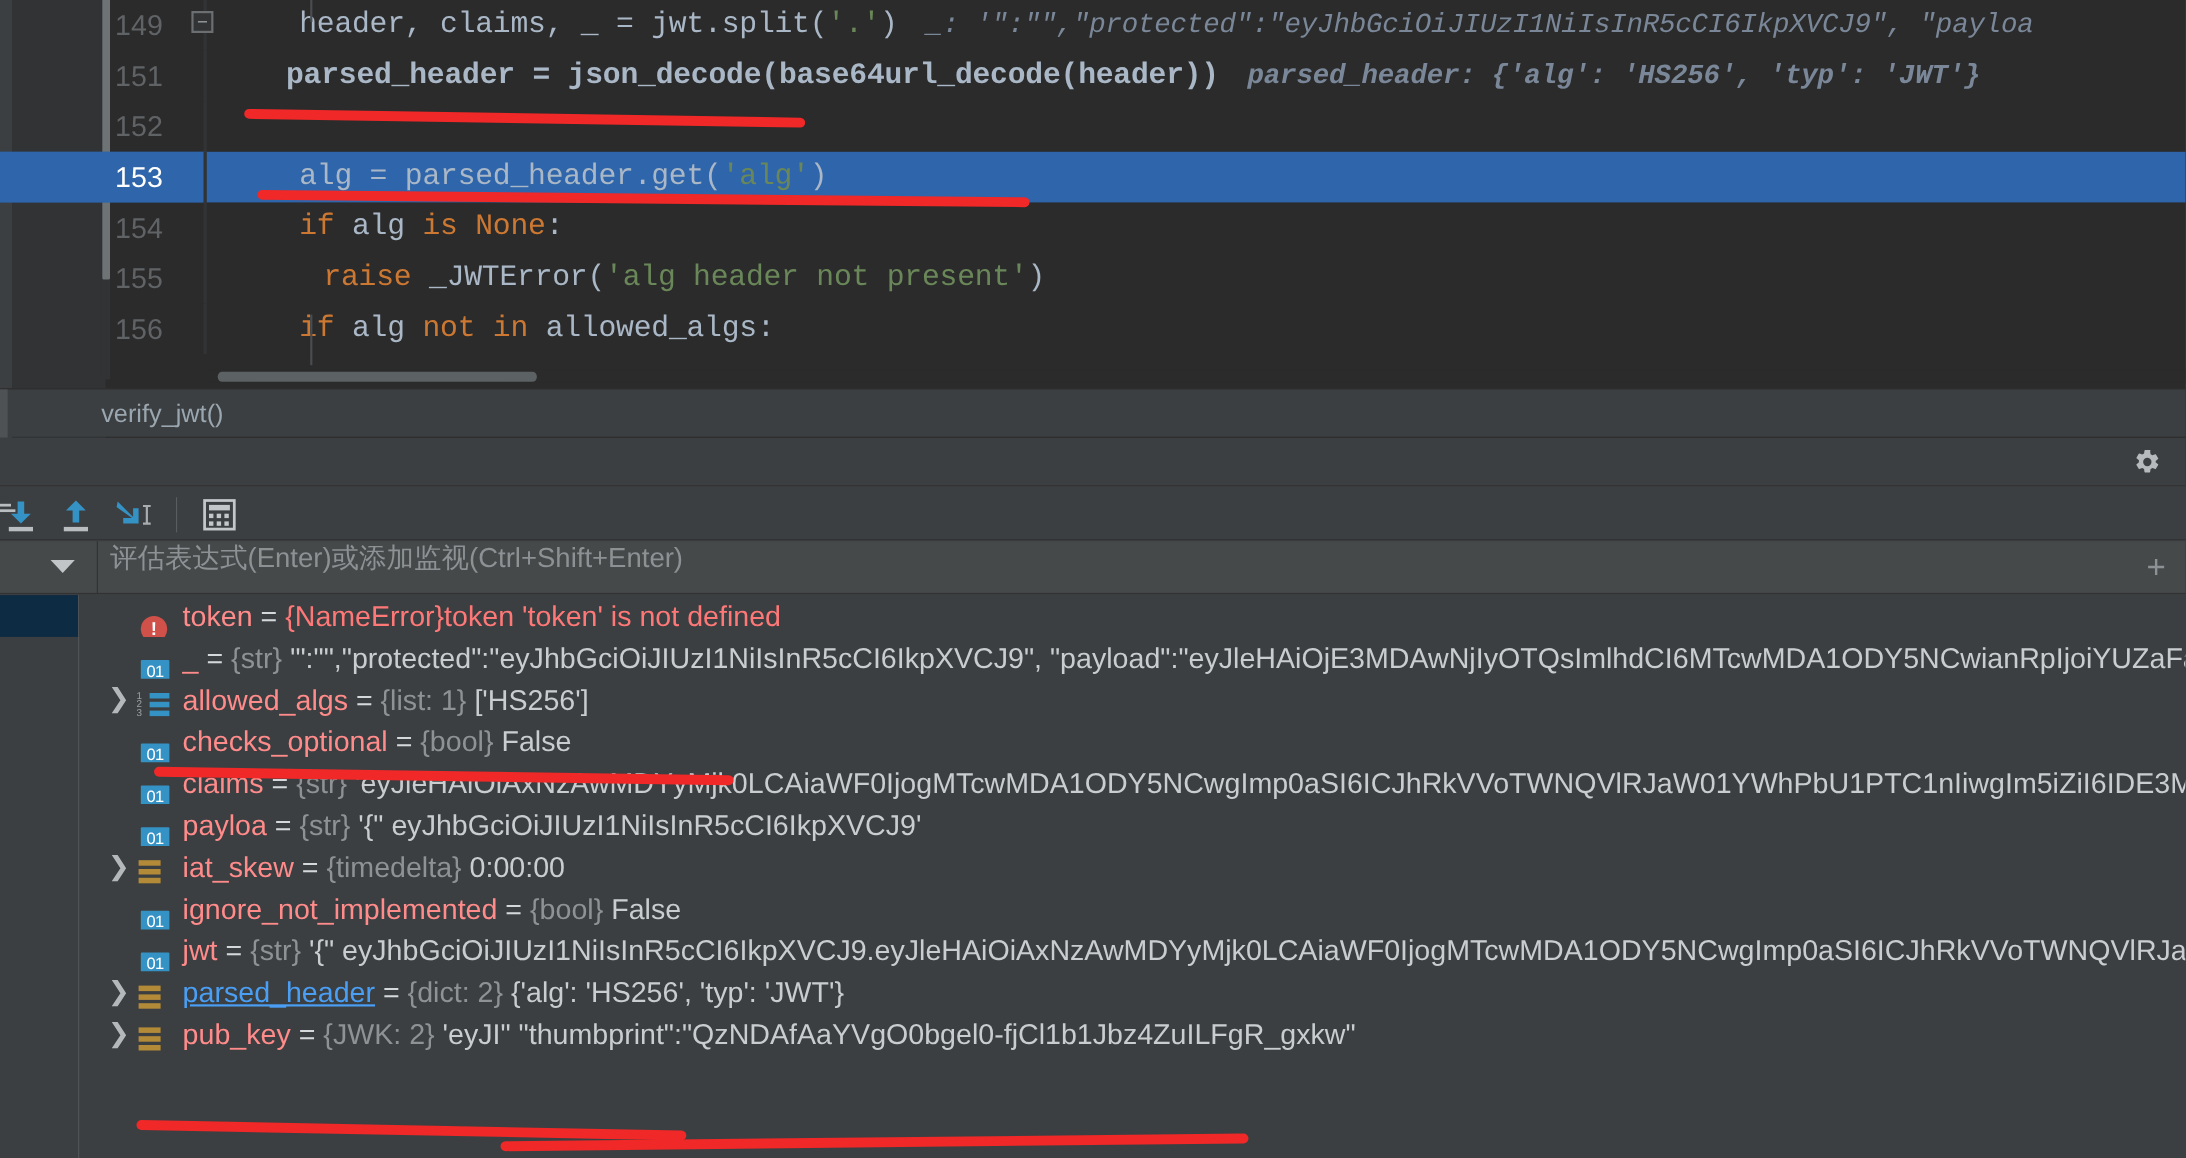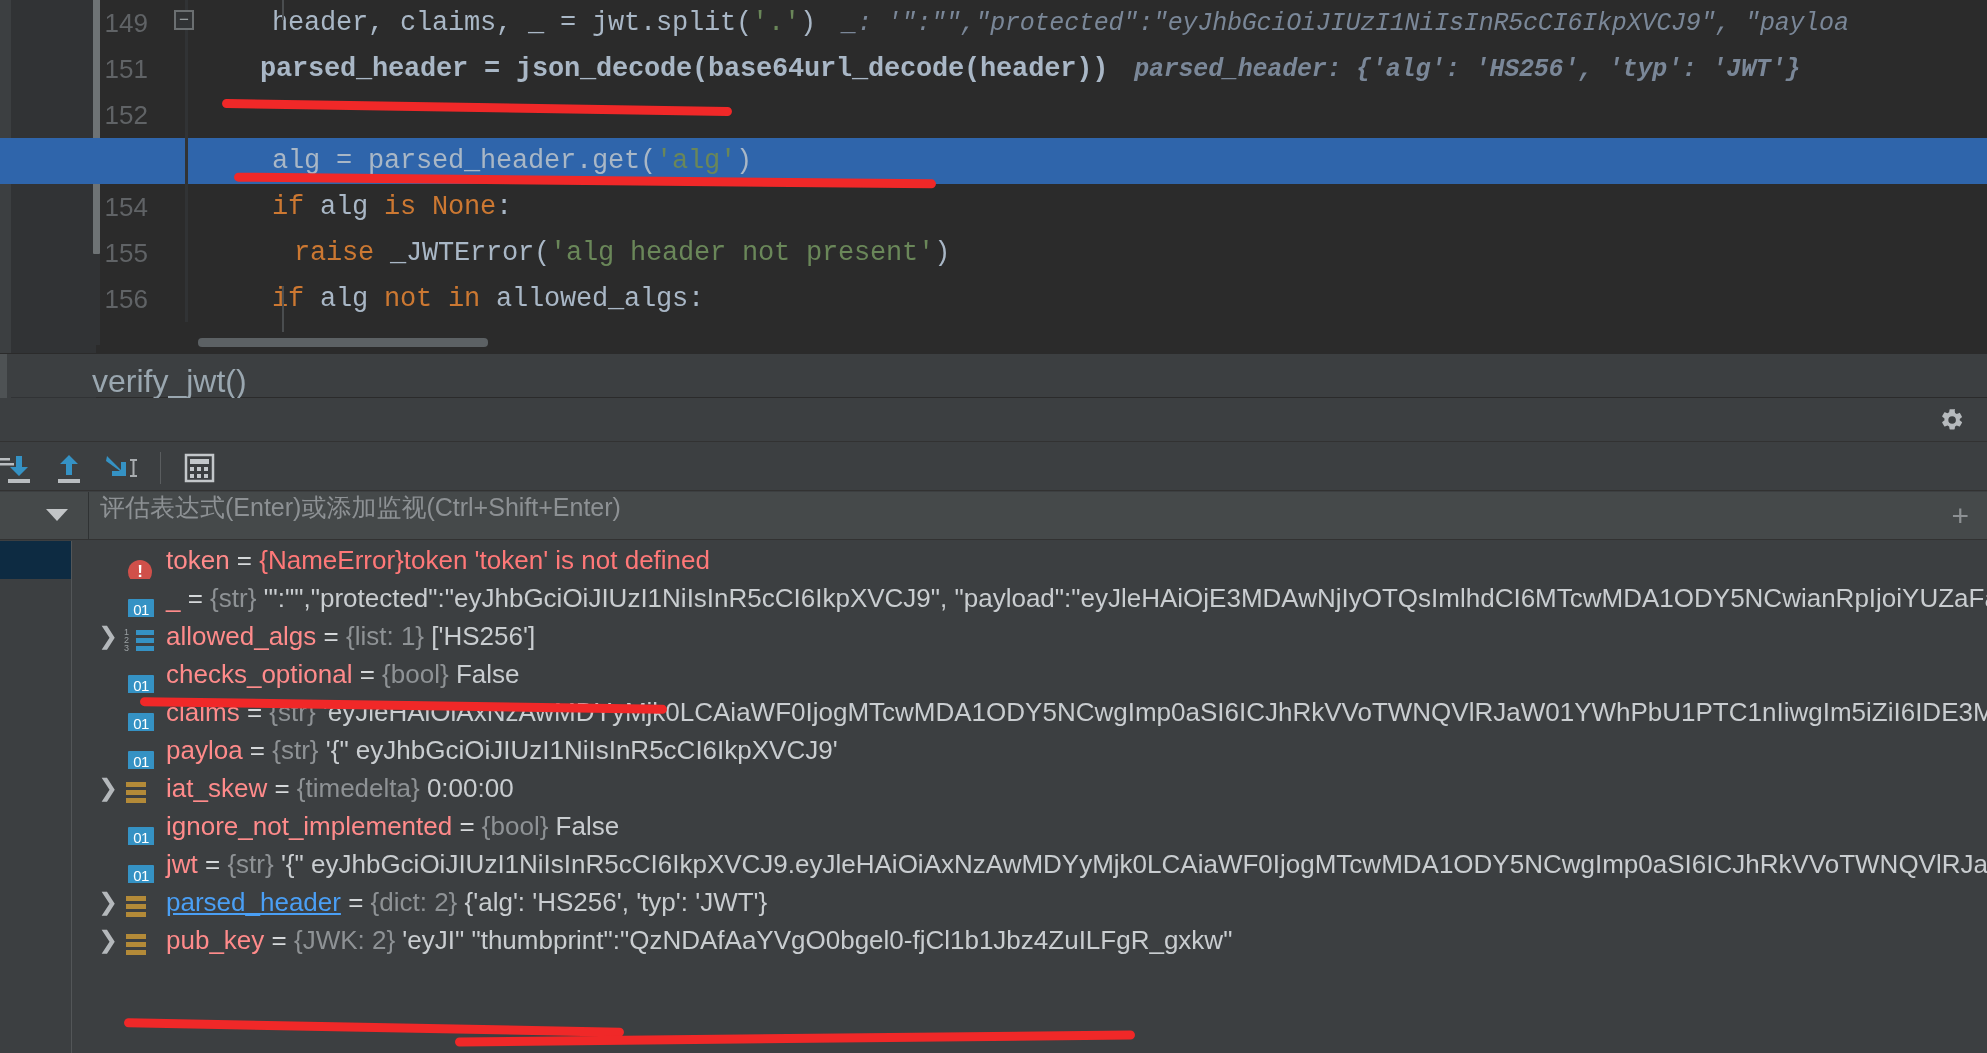--- a/index.html
+++ b/index.html
@@ -49,21 +49,21 @@
 
   .hscroll-track { position:absolute; left:185px; top:336px; width:1802px; height:12px; background:#2b2b2b; }
   .hscroll-thumb { position:absolute; left:198px; top:338px; width:290px; height:9px; background:#5c6164; border-radius:4px; }
 
   .breadcrumb-bar {
     position:absolute; left:0; top:353px; width:1987px; height:44px;
     background:#3c3f41; border-top:1px solid #2b2b2b;
   }
   .breadcrumb-bar .left-tick { position:absolute; left:0; top:0; width:7px; height:44px; background:#4e5254; }
   .breadcrumb-bar .bc-text {
-    position:absolute; left:92px; top:9px; font-size:32px; color:#9aa7b0;
+    position:absolute; left:92px; top:9px; font-size:23px; color:#9aa7b0;
     font-family:"Liberation Sans", sans-serif;
   }
 
   
   .debug-panel { position:absolute; left:0; top:398px; width:1987px; height:655px; background:#3c3f41; }
   .debug-topbar { position:absolute; left:0; top:0; width:1987px; height:44px; border-bottom:1px solid #323232; }
   .gear { position:absolute; right:22px; top:9px; width:26px; height:26px; }
 
   .debug-toolbar { position:absolute; left:0; top:45px; width:1987px; height:48px; border-bottom:1px solid #323232; }
   .tb-icon { position:absolute; top:8px; width:40px; height:34px; }
@@ -138,20 +138,21 @@
           <span class="lnum">151</span>
           <span class="guard"></span>
           <span class="codetxt" style="left: 260px; font-weight: bold;"><span class="fn">parsed_header = json_decode(base64url_decode(header))</span><span class="hint">parsed_header: {'alg': 'HS256', 'typ': 'JWT'}</span></span>
         </div>
         <div class="crow">
           <span class="lnum">152</span>
           <span class="guard"></span>
           <span class="codetxt" style="left: 228px;"></span>
         </div>
         <div class="crow current">
+          <span class="lnum">153</span>
           <span class="guard"></span>
           <span class="codetxt" style="left: 272px;"><span class="fn">alg = parsed_header.get(</span><span class="str">'alg'</span><span class="fn">)</span></span>
         </div>
         <div class="crow">
           <span class="lnum">154</span>
           <span class="guard"></span>
           <span class="codetxt" style="left: 272px;"><span class="kw">if </span><span class="fn">alg </span><span class="kw">is None</span><span class="fn">:</span></span>
         </div>
         <div class="crow">
           <span class="lnum">155</span>

